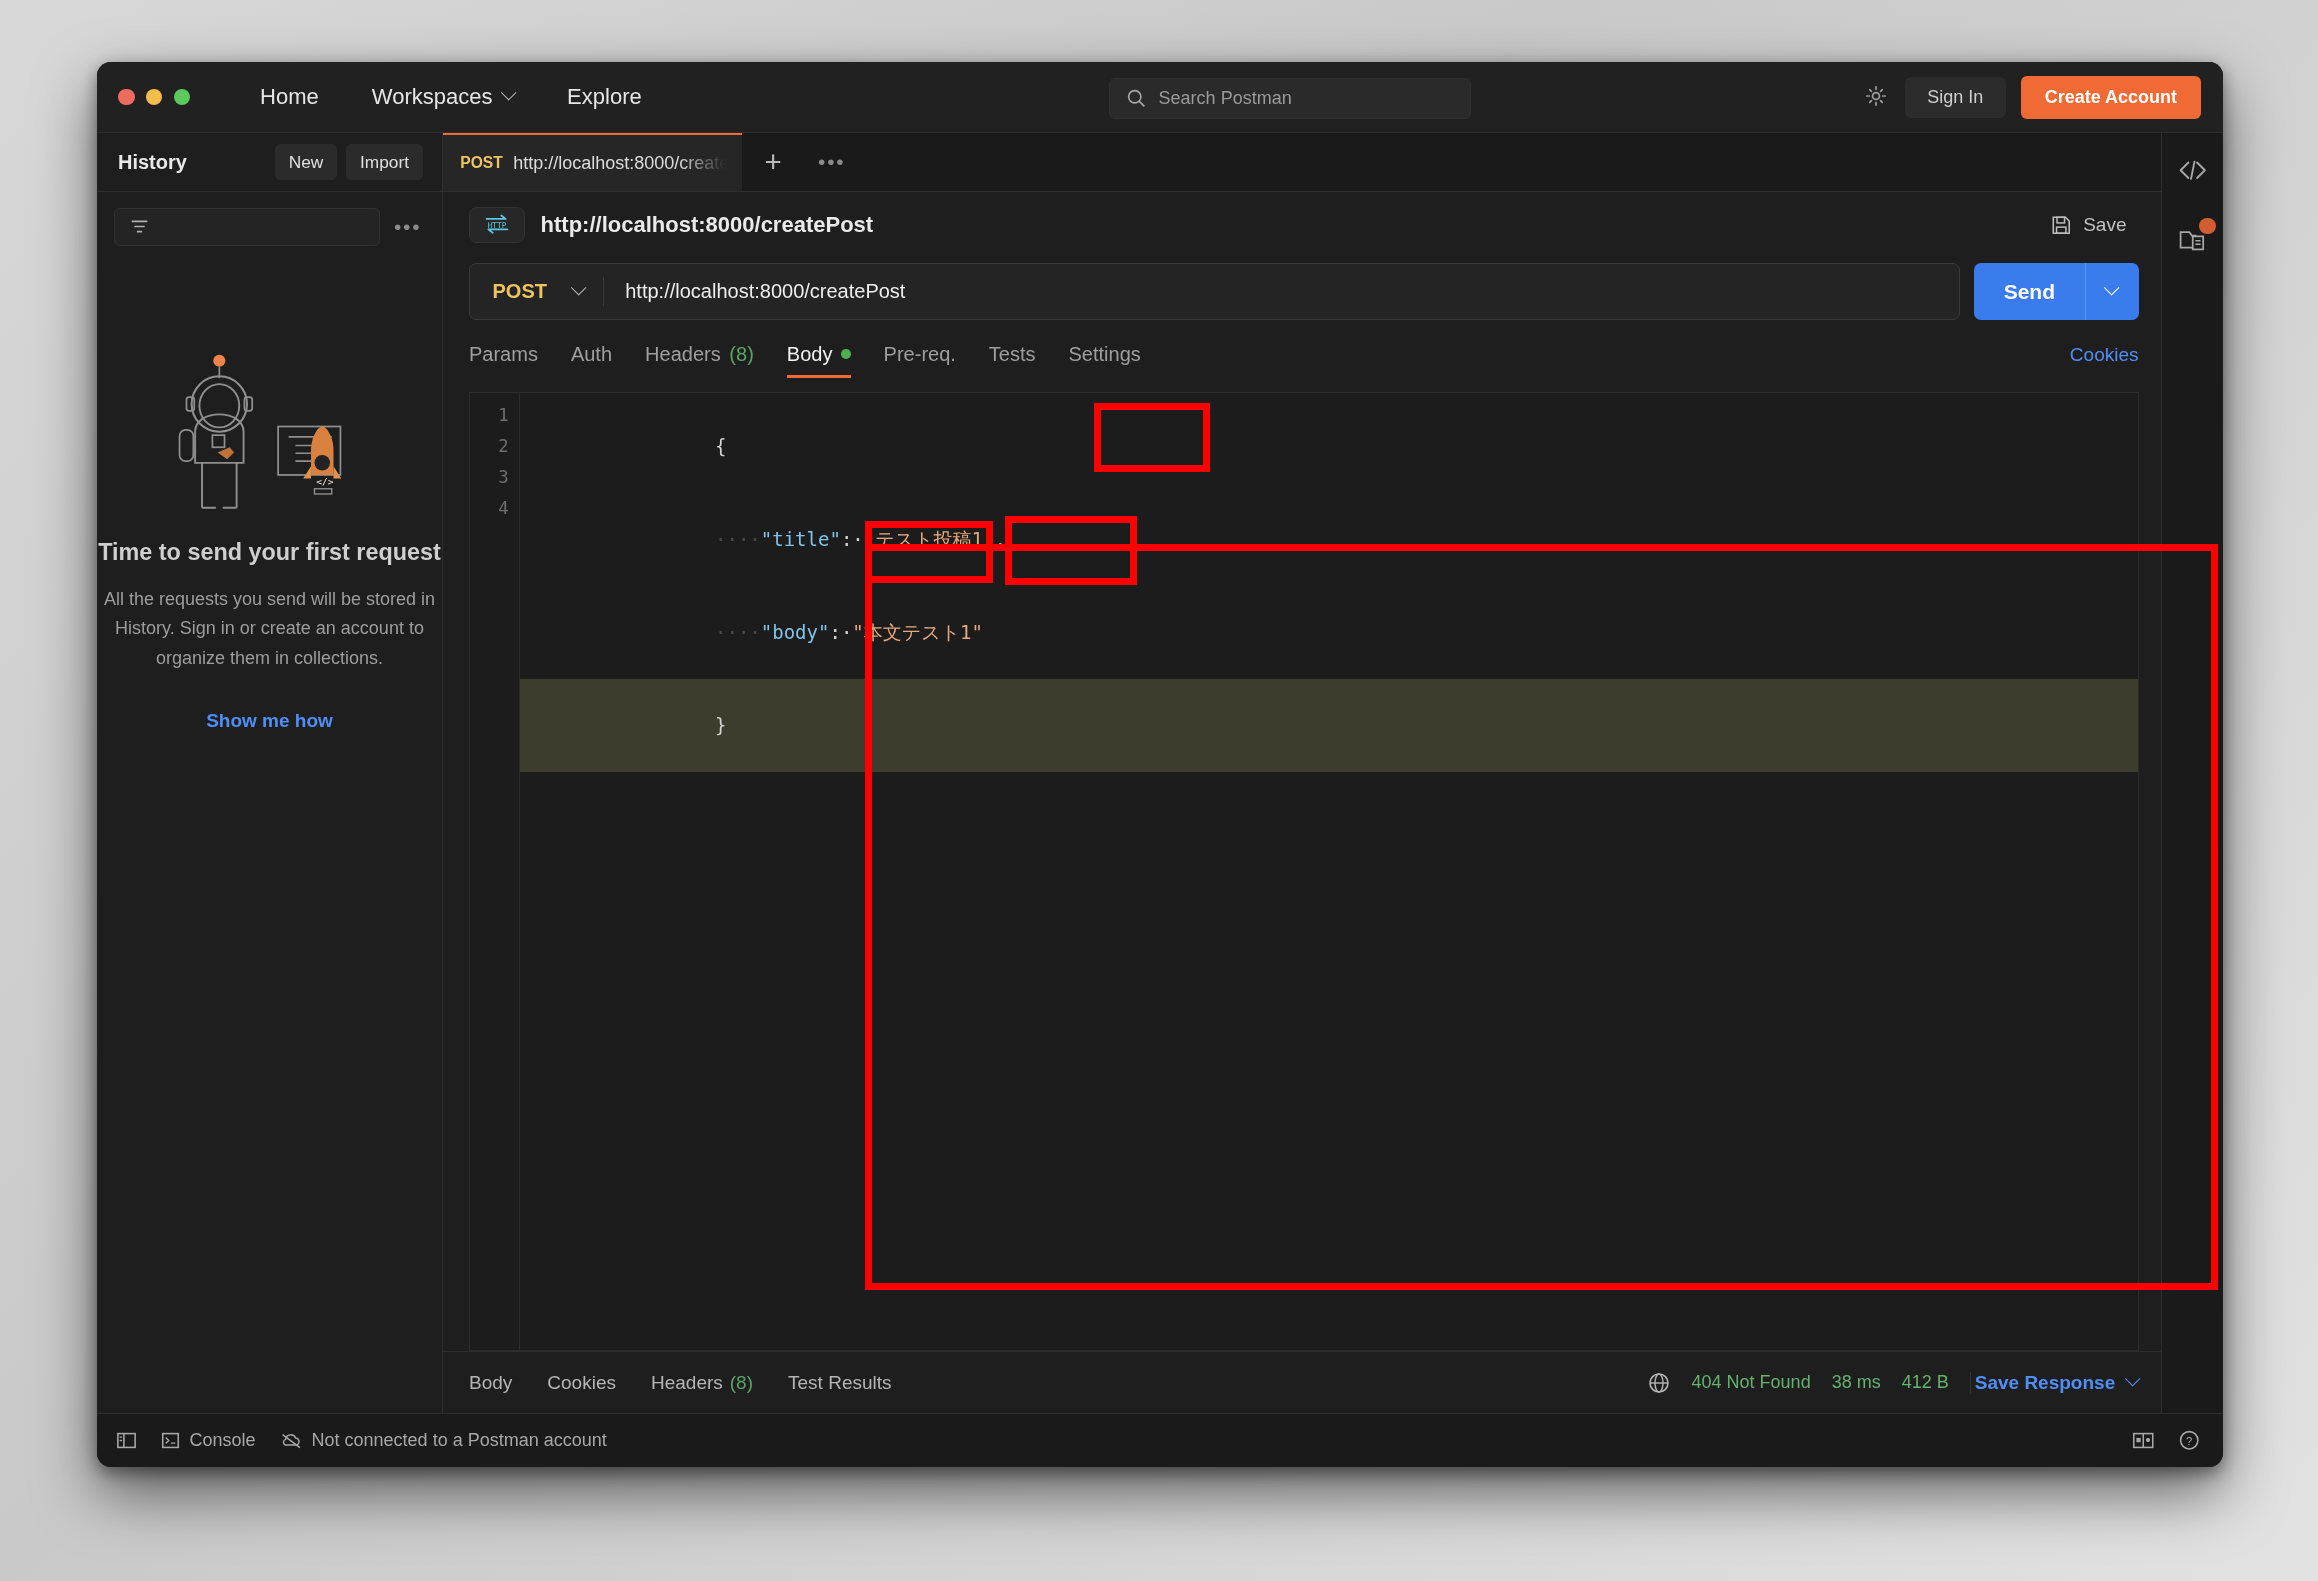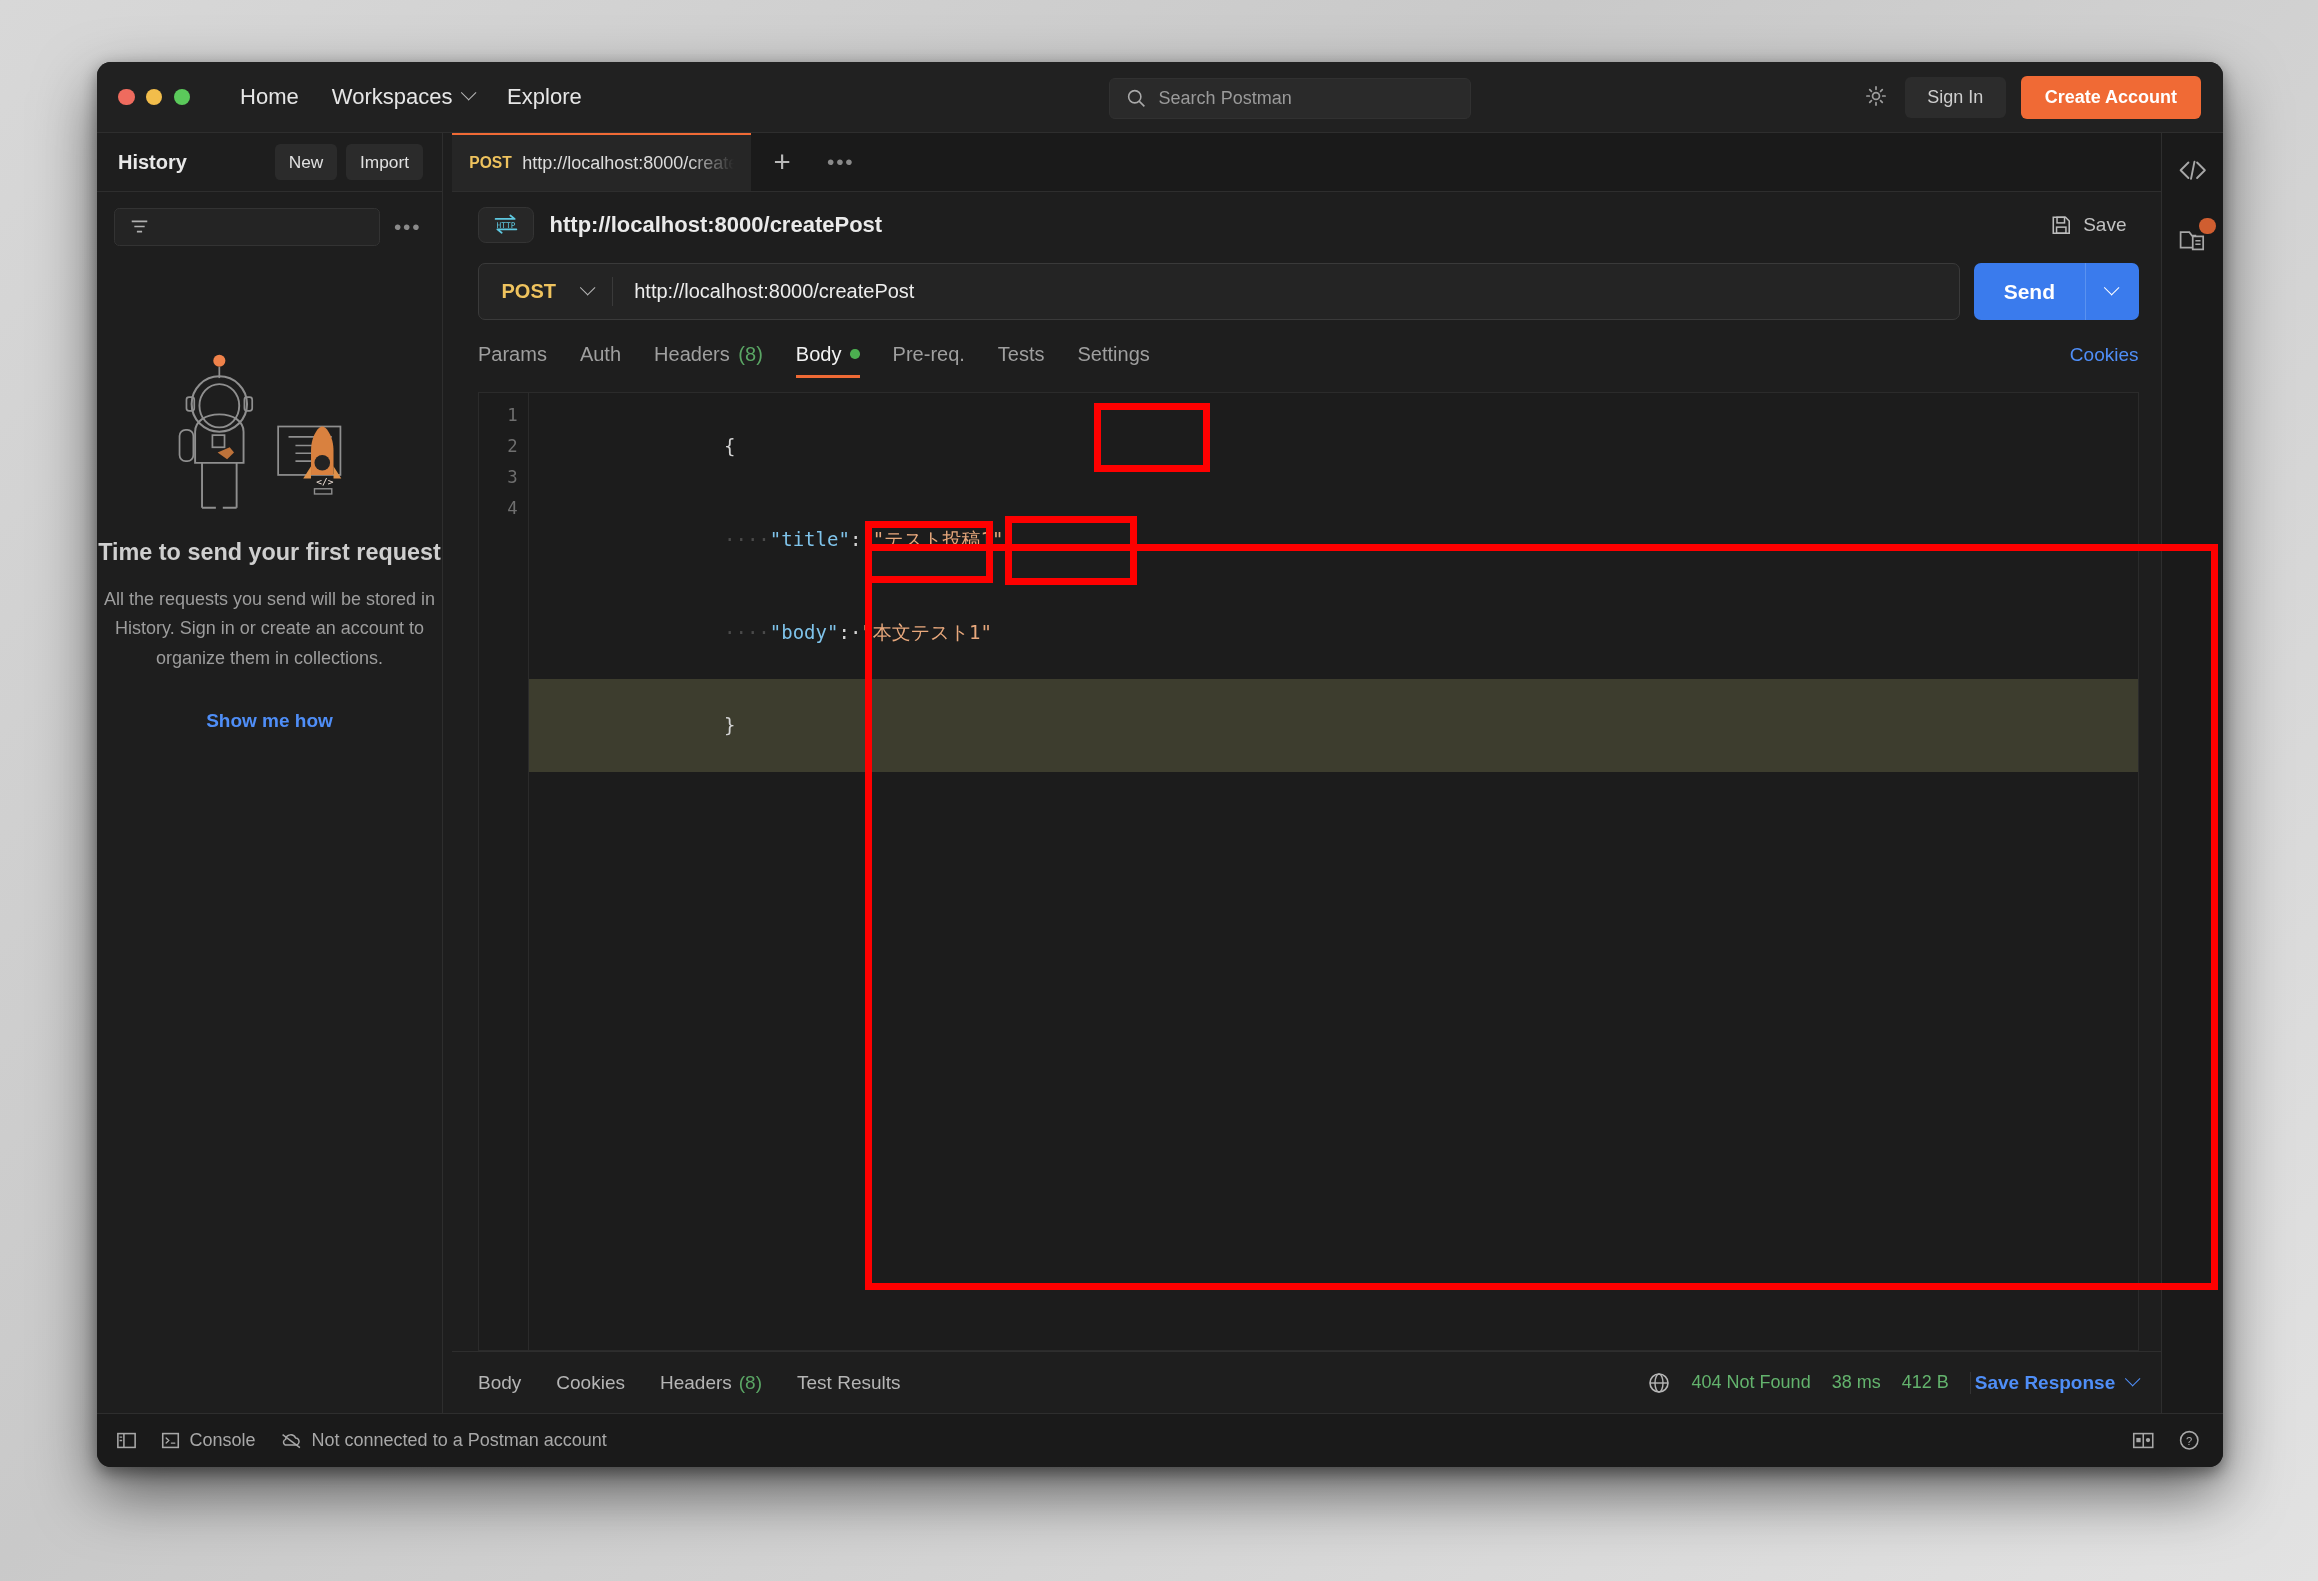--- a/index.html
+++ b/index.html
@@ -29,21 +29,21 @@
     position: relative;
   }
   .traffic { display: flex; gap: 11.3px; padding-left: 21px; }
   .dot { width: 16.5px; height: 16.5px; border-radius: 50%; }
   .dot.red { background: #ef6b5e; }
   .dot.yellow { background: #f2bd4b; }
   .dot.green { background: #5bc95b; }
   .nav { display: flex; align-items: center; gap: 33px; margin-left: 50px; }
   .nav-item {
     font-size: 22px; color: #e6e6e6; cursor: pointer;
-    display: flex; align-items: center; gap: 10.4px; white-space: nowrap;
+    display: flex; align-items: center; gap: 10.4px; white-space: nowrap; margin-left: 20px;
   }
   .chev { display: inline-block; width: 11.3px; height: 11.3px;
     border-right: 1.7px solid #b5b5b5; border-bottom: 1.7px solid #b5b5b5;
     transform: rotate(45deg) translate(-2.6px,-2.6px); }
   .searchbox {
     position: absolute; left: 1012px; top: 15.6px;
     width: 362px; height: 41px;
     background: #2a2a2a; border: 0.9px solid #313131; border-radius: 6px;
     display: flex; align-items: center; gap: 12px; padding: 0 15.6px;
     cursor: text;
@@ -56,21 +56,21 @@
   .gear { cursor: pointer; opacity: .8; }
   .btn-signin {
     background: #2c2c2c; color: #cfcfcf; font-size: 18px;
     padding: 10.4px 22.5px; border-radius: 6px; cursor: pointer;
   }
   .btn-create {
     background: #f06a35; color: #fff; font-size: 18px; font-weight: bold;
     padding: 11.3px 23.4px; border-radius: 6px; cursor: pointer;
   }
   
-  .body-split { flex: 1; display: flex; min-height: 0; gap: 9px; }
+  .body-split { flex: 1; display: flex; min-height: 0; }
   .sidebar {
     width: 346px; flex: 0 0 346px;
     background: #1e1e1e; border-right: 0.9px solid #2e2e2e;
     display: flex; flex-direction: column;
   }
   .sb-head {
     height: 59px; display: flex; align-items: center;
     padding: 0 19px 0 21px; border-bottom: 0.9px solid #2e2e2e;
   }
   .sb-title { font-size: 20px; color: #e8e8e8; font-weight: bold; flex: 1; }

